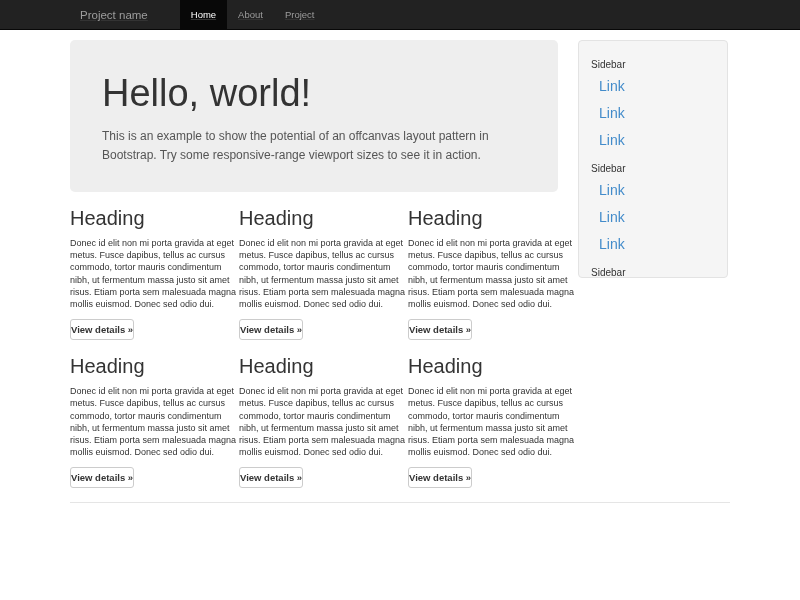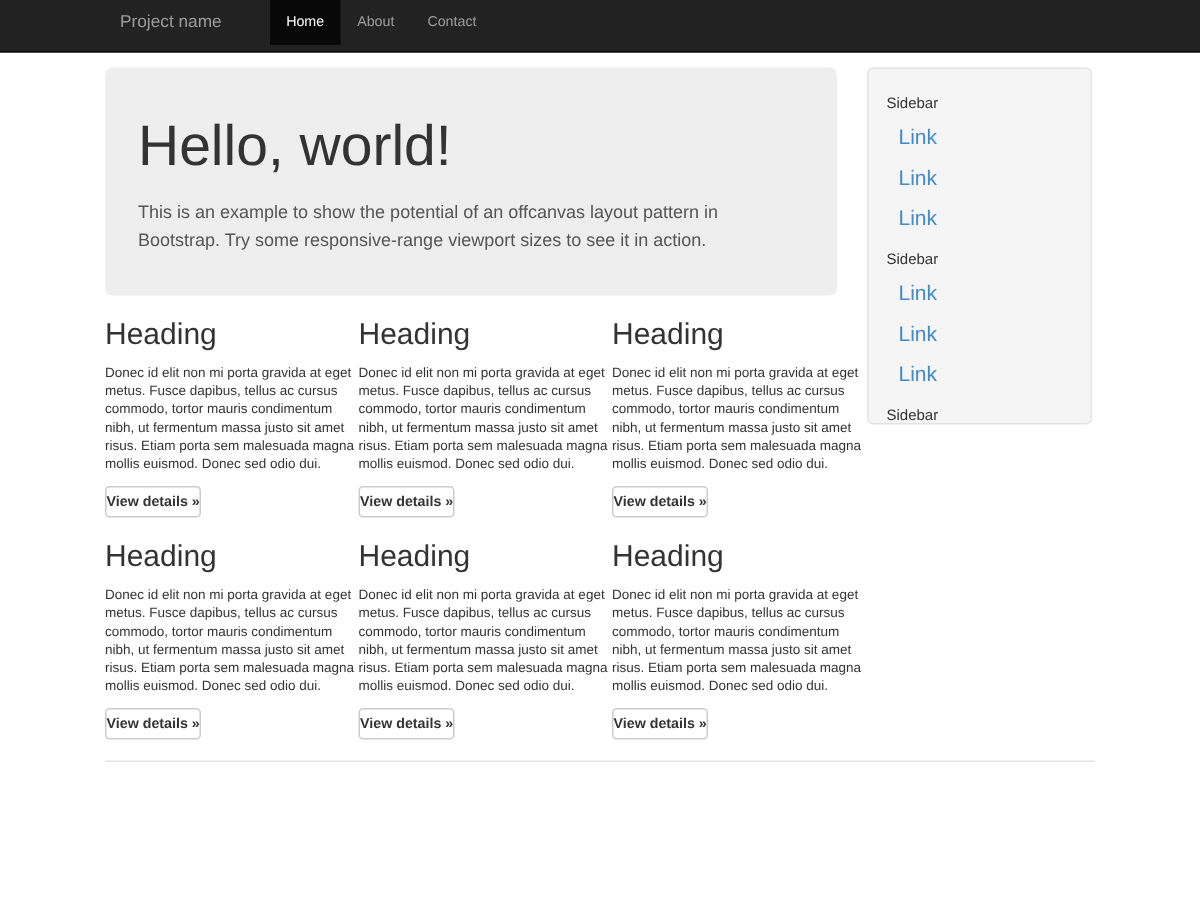--- a/index.html
+++ b/index.html
@@ -6,23 +6,24 @@
   html, body {
     margin: 0; padding: 0;
     width: 800px; height: 600px;
     background: #fff;
     font-family: "Liberation Sans", sans-serif;
     color: var(--text-dark, #333);
     overflow: hidden;
   }
   
   .navbar {
-    height: 35px;
+    height: 30px;
     background: var(--navbar-bg, #222);
     border-bottom: 1px solid var(--navbar-active-bg, #080808);
+    text-decoration: underline;
   }
   .nav-inner {
     width: 660px; margin: 0 auto;
     display: flex; align-items: stretch; height: 30px;
   }
   .brand {
     color: var(--navbar-text, #9d9d9d);
     font-size: 11.5px; line-height: 30px;
     padding: 0 10px; text-decoration: none;
     cursor: pointer;
@@ -41,21 +42,21 @@
   
   .container { width: 660px; margin: 10px auto 0; }
   .row-main { display: flex; align-items: flex-start; }
   .main-col { width: 505px; flex: none; }
   .sidebar-col { width: 155px; flex: none; margin-left: 0; }
   
   .jumbotron {
     background: var(--jumbotron-bg, #eee);
     border-radius: 5px;
     margin-right: 17px;
-    padding: 31px 22px 0;
+    padding: 31px 32px 0;
     height: 152px;
     overflow: hidden;
   }
   .jumbotron h1 {
     margin: 0;
     font-size: 38px; line-height: 44px;
     font-weight: 500;
     color: var(--text-dark, #333);
   }
   .jumbotron p {
@@ -128,21 +129,21 @@
 </style>
 </head>
 <body>
 
 <nav class="navbar">
   <div class="nav-inner">
     <a class="brand">Project name</a>
     <ul class="nav-menu">
       <li class="nav-item active">Home</li>
       <li class="nav-item">About</li>
-      <li class="nav-item">Contact</li>
+      <li class="nav-item">Project</li>
     </ul>
   </div>
 </nav>
 
 <div class="container">
   <div class="row-main">
 
     <div class="main-col">
       <div class="jumbotron">
         <h1>Hello, world!</h1>

